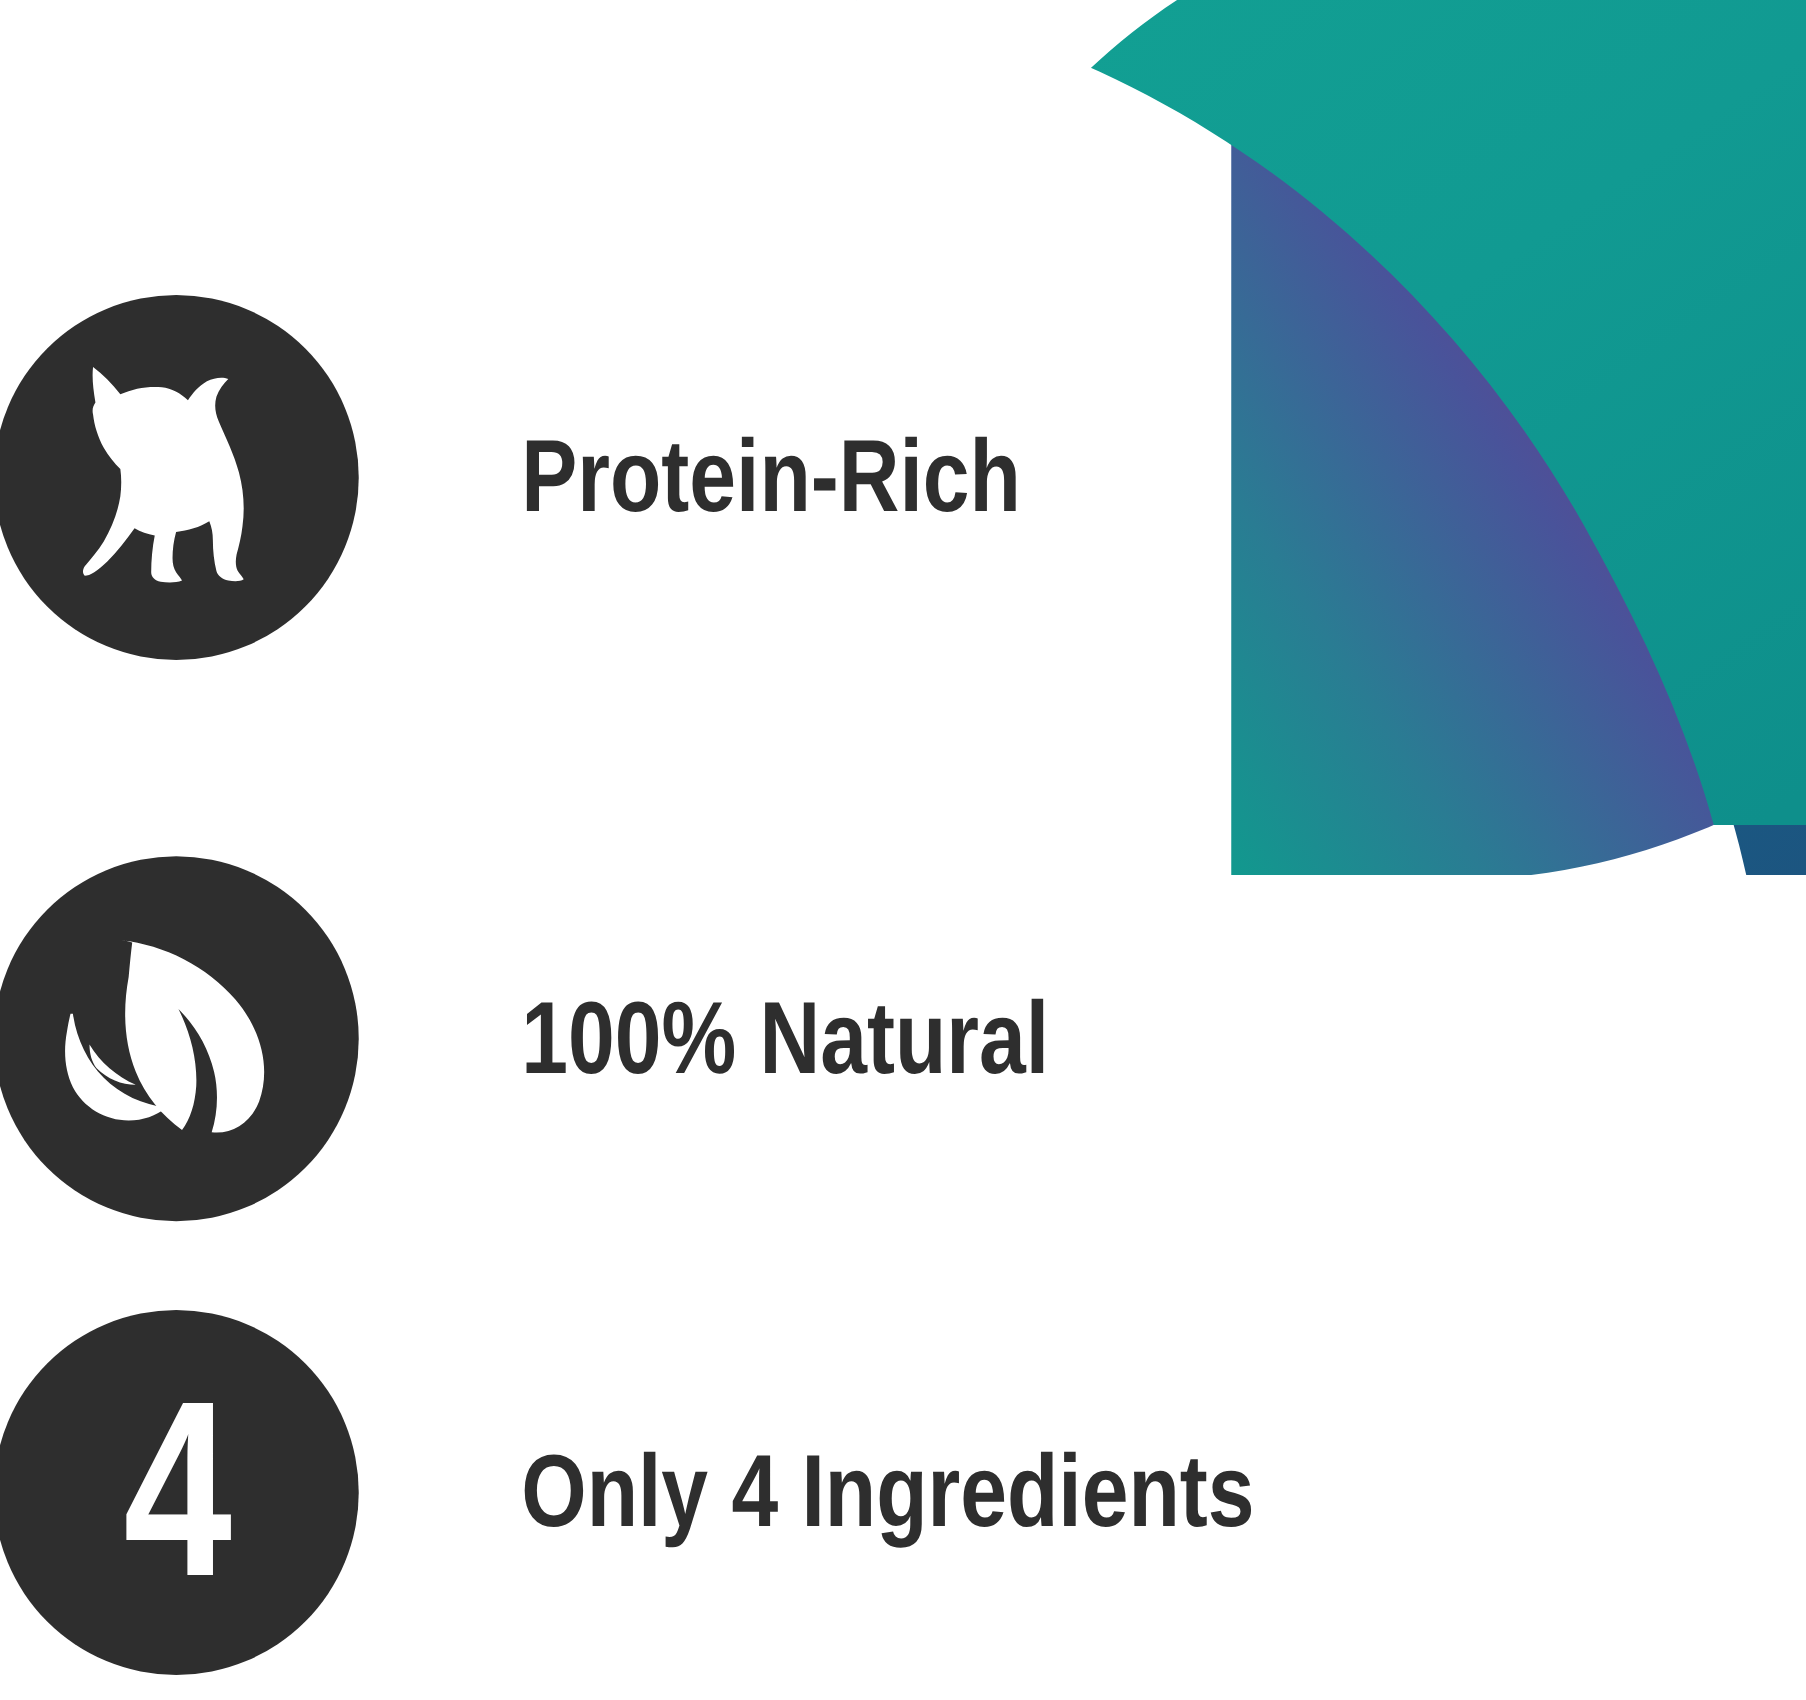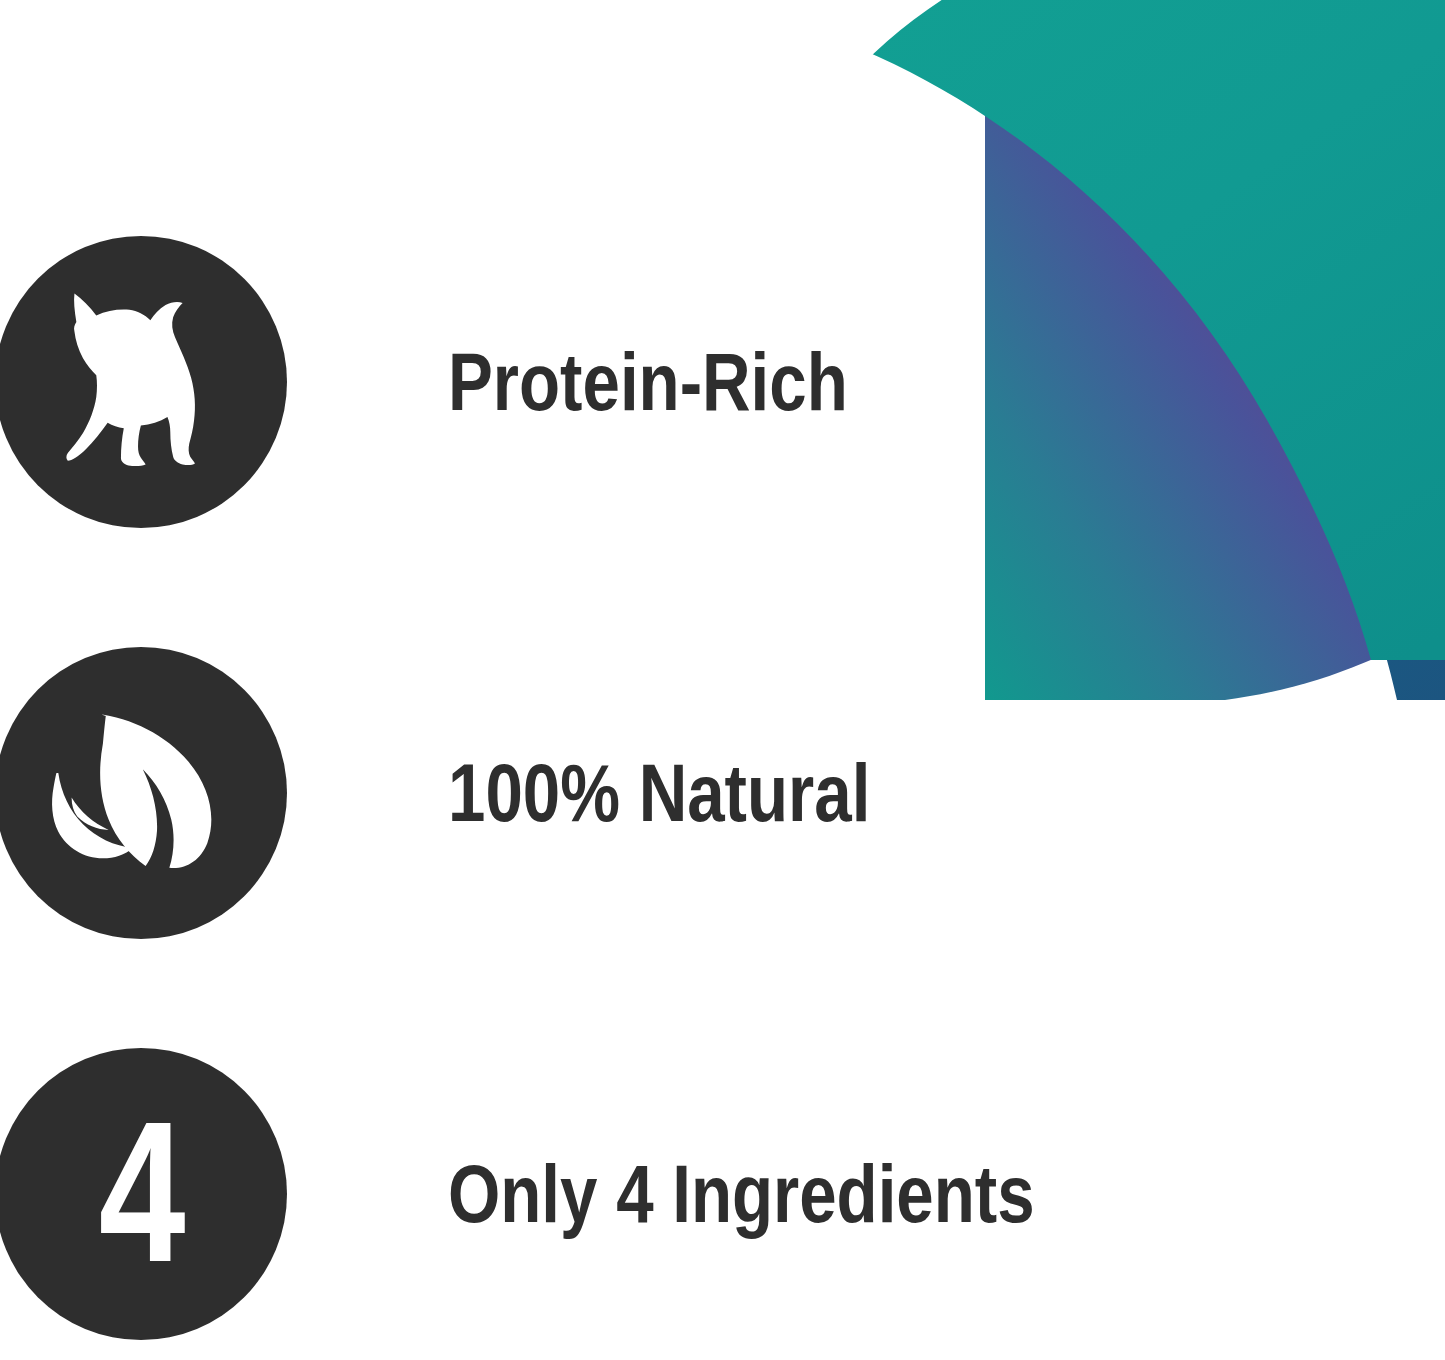--- a/index.html
+++ b/index.html
@@ -42,24 +42,23 @@
     width: 1445px;
     height: 1360px;
   }
   .feature-row {
     position: absolute;
     left: 0;
     display: flex;
     align-items: center;
     width: 1200px;
     height: 292px;
-    gap: 31px;
   }
   .feature-row.row-0 { top: 236px; }
-  .feature-row.row-1 { top: 647px; }
+  .feature-row.row-1 { top: 685px; }
   .feature-row.row-2 { top: 1048px; }
 
   .badge {
     position: relative;
     flex: 0 0 auto;
     width: 292px;
     height: 292px;
     margin-left: -5px;
     border-radius: 50%;
     background: #2e2e2e;

